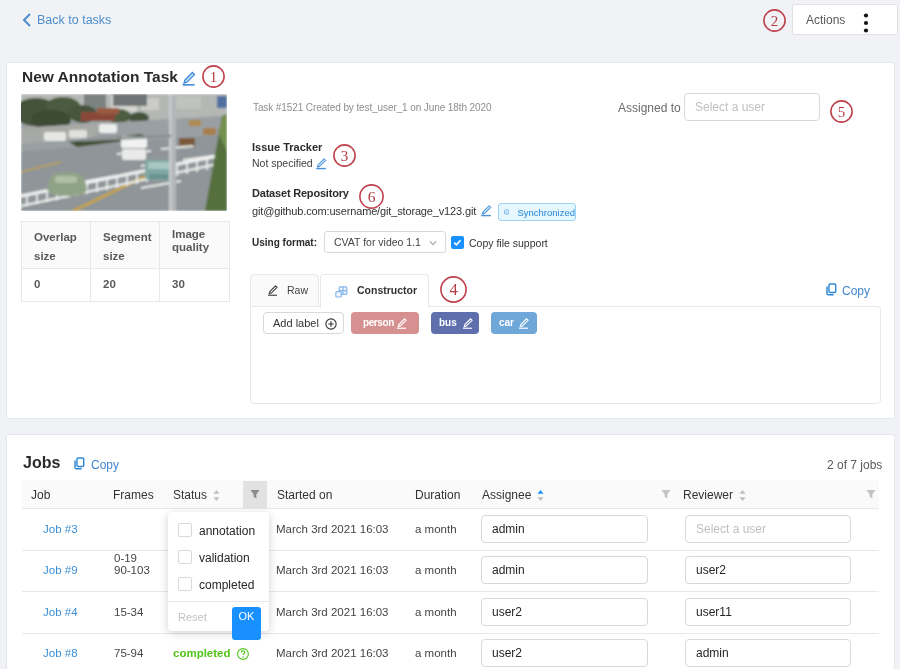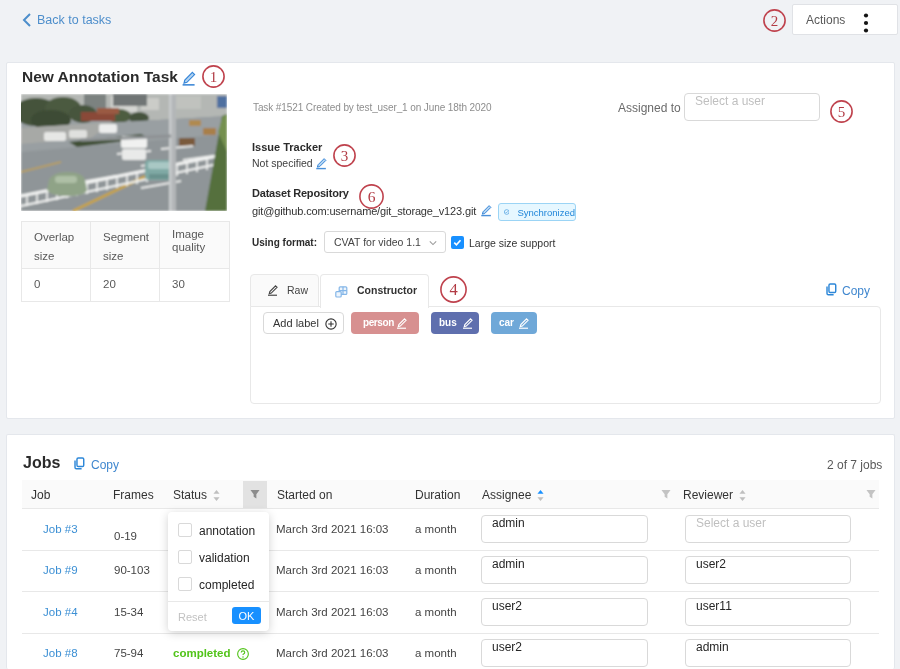--- a/index.html
+++ b/index.html
@@ -1,21 +1,21 @@
 <!DOCTYPE html>
 <html><head>
 <meta charset="utf-8">
 <style>
   * { margin:0; padding:0; box-sizing:border-box; }
   html,body { width:900px; height:669px; overflow:hidden; }
   body { background:#f0f2f5; font-family:"Liberation Sans", sans-serif; font-size:11px; color:#262626; position:relative; }
   .abs { position:absolute; }
   .card { position:absolute; background:#fff; border:1px solid #e4e7ec; border-radius:2px; }
   .inp { position:absolute; background:#fff; border:1px solid #d9d9d9; border-radius:4px;
-         font-size:12px; color:#262626; display:flex; padding-left:10px; }
+         font-size:12px; color:#262626; display:flex; align-items:center; padding-left:10px; }
   .ph { color:#bfbfbf; }
   .bold { font-weight:bold; }
   .hdrcell { position:absolute; font-size:12px; color:#333; }
   .rowtext { position:absolute; font-size:11.5px; color:#444; }
   .joblink { position:absolute; font-size:11.5px; color:#3b8fd4; }
   svg { display:block; }
 </style>
 </head>
 <body>
 
@@ -137,21 +137,21 @@
   <rect x="148" y="0" width="7" height="117" fill="#b3b6b8"></rect>
   <rect x="148" y="0" width="2.5" height="117" fill="#c9cccd"></rect>
   <line x1="60" y1="46" x2="150" y2="42" stroke="#8e9294" stroke-width="3"></line>
   <rect x="92" y="0" width="34" height="12" fill="#6f7574"></rect>
   <polygon points="201,22 206,20 206,117 184,117" fill="#55703c"></polygon>
   <polygon points="202,22 206,21 206,58 197,38" fill="#74904f"></polygon>
   </g>
 </svg>
 </div>
 
-<div class="abs" style="left:21px; top:221px; width:209px; height:81px;">
+<div class="abs" style="left:21px; top:221px; width:209px; height:81px;font-weight:bold;">
   <div class="abs" style="left:0; top:0; width:209px; height:48px; background:#fafafa; border:1px solid #e8e8e8;"></div>
   <div class="abs" style="left:0; top:48px; width:209px; height:33px; background:#fff; border:1px solid #e8e8e8; border-top:none;"></div>
   <div class="abs" style="left:69px; top:0; width:1px; height:81px; background:#e8e8e8;"></div>
   <div class="abs" style="left:138px; top:0; width:1px; height:81px; background:#e8e8e8;"></div>
   <div class="abs" style="left:13px; top:7px; width:54px; line-height:19px; font-size:11.5px; color:#595959;">Overlap size</div>
   <div class="abs" style="left:82px; top:7px; width:58px; line-height:19px; font-size:11.5px; color:#595959;">Segment size</div>
   <div class="abs" style="left:151px; top:7px; width:54px; line-height:13px; font-size:11.5px; color:#595959;">Image quality</div>
   <div class="abs" style="left:13px; top:57px; font-size:11.5px; color:#595959;">0</div>
   <div class="abs" style="left:82px; top:57px; font-size:11.5px; color:#595959;">20</div>
   <div class="abs" style="left:151px; top:57px; font-size:11.5px; color:#595959;">30</div>
@@ -194,21 +194,21 @@
   <span class="abs" style="left:9px; top:4px; font-size:10.5px; color:#444;">CVAT for video 1.1</span>
   <svg class="abs" style="right:8px; top:8px;" width="8" height="6" viewBox="0 0 10 6">
       <path d="M1 1 l4 4 4-4" fill="none" stroke="#9b9b9b" stroke-width="1.3"></path>
     </svg>
 </div>
 <div class="abs" style="left:451px; top:236px; width:13px; height:13px; background:#1890ff; border-radius:2px;">
   <svg width="13" height="13" viewBox="0 0 16 16">
       <path d="M4 8.2 l2.7 2.7 5-5.6" fill="none" stroke="#fff" stroke-width="2"></path>
     </svg>
 </div>
-<div class="abs" style="left:469px; top:237px; font-size:10.5px; color:#333;">Large size support</div>
+<div class="abs" style="left:469px; top:237px; font-size:10.5px; color:#333;">Copy file support</div>
 
 <div class="abs" style="left:618px; top:101px; font-size:12px; color:#6a6a6a;">Assigned to</div>
 <div class="inp" style="left:684px; top:93px; width:136px; height:28px;">
     <span class="ph">Select a user</span>
   </div>
 <svg class="abs" style="left:830px; top:100px;" width="23" height="23">
     <circle cx="11.5" cy="11.5" r="10.6" fill="none" stroke="#bf424d" stroke-width="1.6"></circle>
     <text x="11.5" y="16.8" text-anchor="middle" font-family="Liberation Serif, serif" font-size="15" fill="#b23b44">5</text>
   </svg>
 
@@ -323,21 +323,21 @@
   <svg width="10" height="11" viewBox="0 0 11 11">
       <path d="M0.5 0.5 h10 L7 5.2 v4.6 L4 8 V5.2 Z" fill="#c3c3c3"></path>
     </svg>
 </div>
 
 <div class="abs" style="left:22px; top:550px; width:857px; height:1px; background:#e8e8e8;"></div>
 <div class="abs" style="left:22px; top:591px; width:857px; height:1px; background:#e8e8e8;"></div>
 <div class="abs" style="left:22px; top:633px; width:857px; height:1px; background:#e8e8e8;"></div>
 
 <div class="joblink" style="left:43px; top:523px;">Job #3</div>
-<div class="rowtext" style="left:114px; top:530px;">0-19</div>
+<div class="rowtext" style="left:114px; top:552px;">0-19</div>
 <div class="rowtext" style="left:276px; top:523px;">March 3rd 2021 16:03</div>
 <div class="rowtext" style="left:415px; top:523px;">a month</div>
 <div class="inp" style="left:481px; top:515px; width:167px; height:28px;">admin</div>
 <div class="inp" style="left:685px; top:515px; width:166px; height:28px;">
     <span class="ph">Select a user</span>
   </div>
 
 <div class="joblink" style="left:43px; top:564px;">Job #9</div>
 <div class="rowtext" style="left:114px; top:564px;">90-103</div>
 <div class="rowtext" style="left:276px; top:564px;">March 3rd 2021 16:03</div>
@@ -369,14 +369,14 @@
 
 <div class="abs" style="left:168px; top:512px; width:101px; height:119px; background:#fff; border-radius:4px; box-shadow:0 2px 10px rgba(0,0,0,0.18);">
   <div class="abs" style="left:10px; top:11px; width:14px; height:14px; border:1px solid #d9d9d9; border-radius:2px; background:#fff;"></div>
   <div class="abs" style="left:31px; top:12px; font-size:12px; color:#262626;">annotation</div>
   <div class="abs" style="left:10px; top:38px; width:14px; height:14px; border:1px solid #d9d9d9; border-radius:2px; background:#fff;"></div>
   <div class="abs" style="left:31px; top:39px; font-size:12px; color:#262626;">validation</div>
   <div class="abs" style="left:10px; top:65px; width:14px; height:14px; border:1px solid #d9d9d9; border-radius:2px; background:#fff;"></div>
   <div class="abs" style="left:31px; top:66px; font-size:12px; color:#262626;">completed</div>
   <div class="abs" style="left:0; top:89px; width:101px; height:1px; background:#e8e8e8;"></div>
   <div class="abs" style="left:10px; top:99px; font-size:11px; color:#c2c2c2;">Reset</div>
-  <div class="abs" style="left:64px; top:95px; width:29px; height:17px; background:#1890ff; border-radius:3px; color:#fff; font-size:11px; text-align:center; line-height:19px;">OK</div>
+  <div class="abs" style="left:64px; top:95px; width:29px; height:33px; background:#1890ff; border-radius:3px; color:#fff; font-size:11px; text-align:center; line-height:19px;">OK</div>
 </div>
 
 </body></html>

